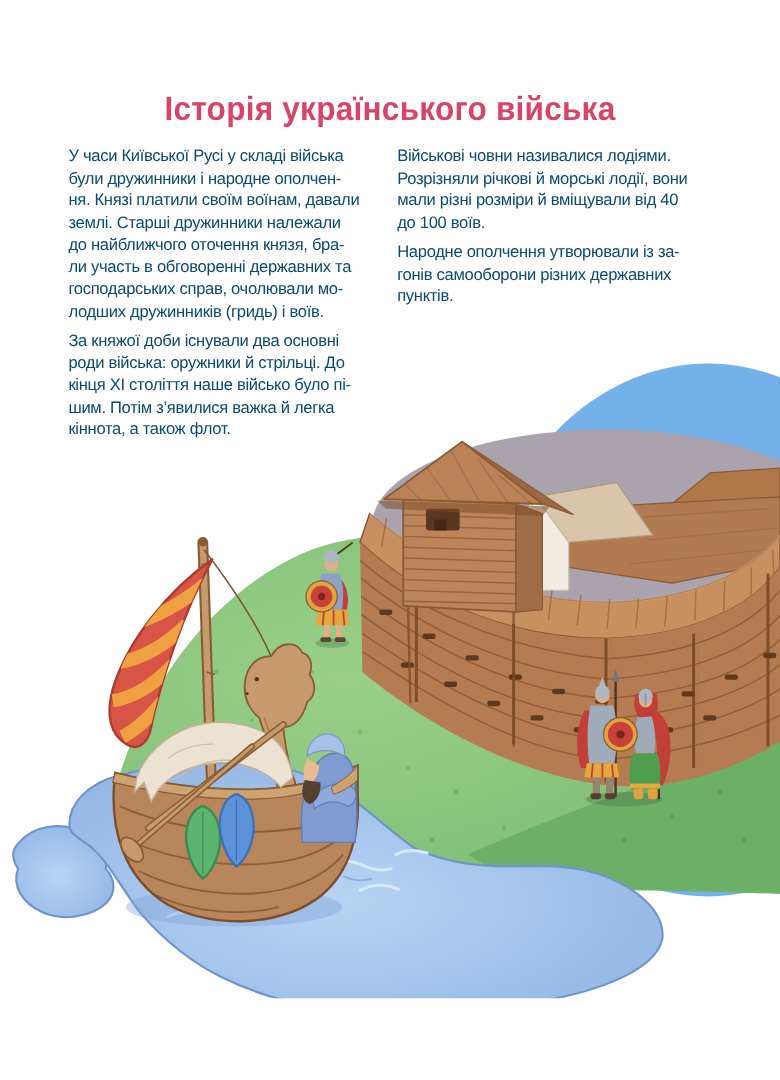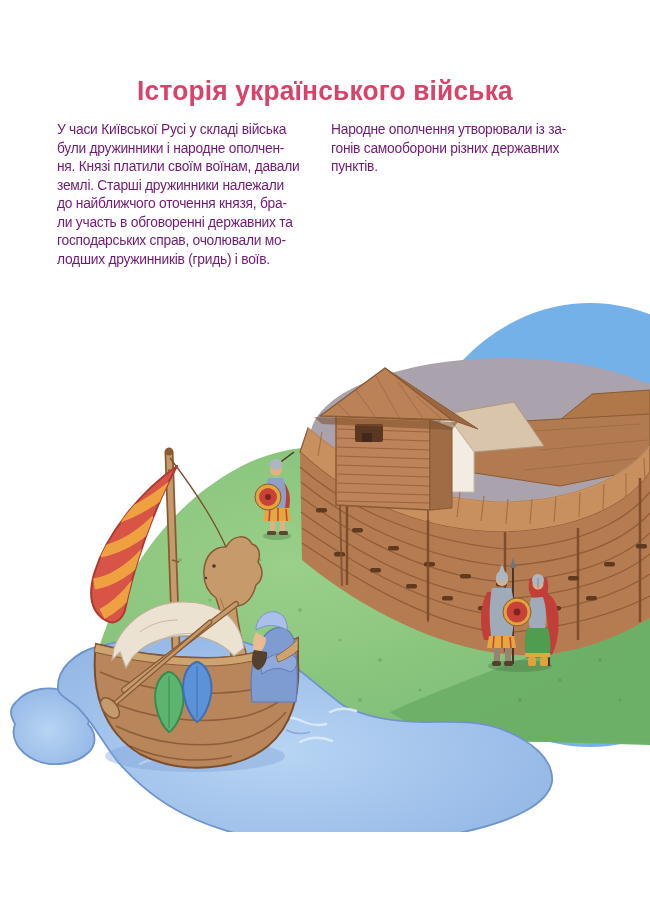--- a/index.html
+++ b/index.html
@@ -3,21 +3,21 @@
 <meta charset="utf-8">
 <style>
   html,body{margin:0;padding:0;background:#ffffff;}
   .page{position:relative;width:650px;height:832px;background:#ffffff;overflow:hidden;
         font-family:"Liberation Sans",sans-serif;}
   svg.illo{position:absolute;left:0;top:0;width:650px;height:900px;z-index:0;}
   .title{position:absolute;top:56px;left:0;width:100%;text-align:center;
          font-size:28px;font-weight:bold;color:#d84368;z-index:2;
          transform:scaleX(.94);letter-spacing:.2px;}
   .col{position:absolute;top:121px;z-index:2;font-size:13.8px;line-height:18.5px;
-       color:#701a75;letter-spacing:-0.25px;}
+       color:#0c4a6e;letter-spacing:-0.25px;}
   .col p{margin:0 0 6px 0;white-space:pre-line;}
   .col-left{left:57px;width:268px;}
   .col-right{left:331px;width:272px;}
   .pageno{position:absolute;top:832px;left:575px;width:34px;text-align:center;
           font-size:19px;font-weight:bold;color:#4e7e37;z-index:2;}
 </style>
 </head>
 <body>
 
 <div class="page">
@@ -333,23 +333,32 @@
 
   <div class="col col-left">
     <p>У часи Київської Русі у складі війська
 були дружинники і народне ополчен-
 ня. Князі платили своїм воїнам, давали
 землі. Старші дружинники належали
 до найближчого оточення князя, бра-
 ли участь в обговоренні державних та
 господарських справ, очолювали мо-
 лодших дружинників (гридь) і воїв.</p>
+    <p>За княжої доби існували два основні
+роди війська: оружники й стрільці. До
+кінця XI століття наше військо було пі-
+шим. Потім з’явилися важка й легка
+кіннота, а також флот.</p>
   </div>
 
   <div class="col col-right">
+    <p>Військові човни називалися лодіями.
+Розрізняли річкові й морські лодії, вони
+мали різні розміри й вміщували від 40
+до 100 воїв.</p>
     <p>Народне ополчення утворювали із за-
 гонів самооборони різних державних
 пунктів.</p>
   </div>
 
   <div class="pageno">3</div>
 
 </div>
 
 </body></html>

